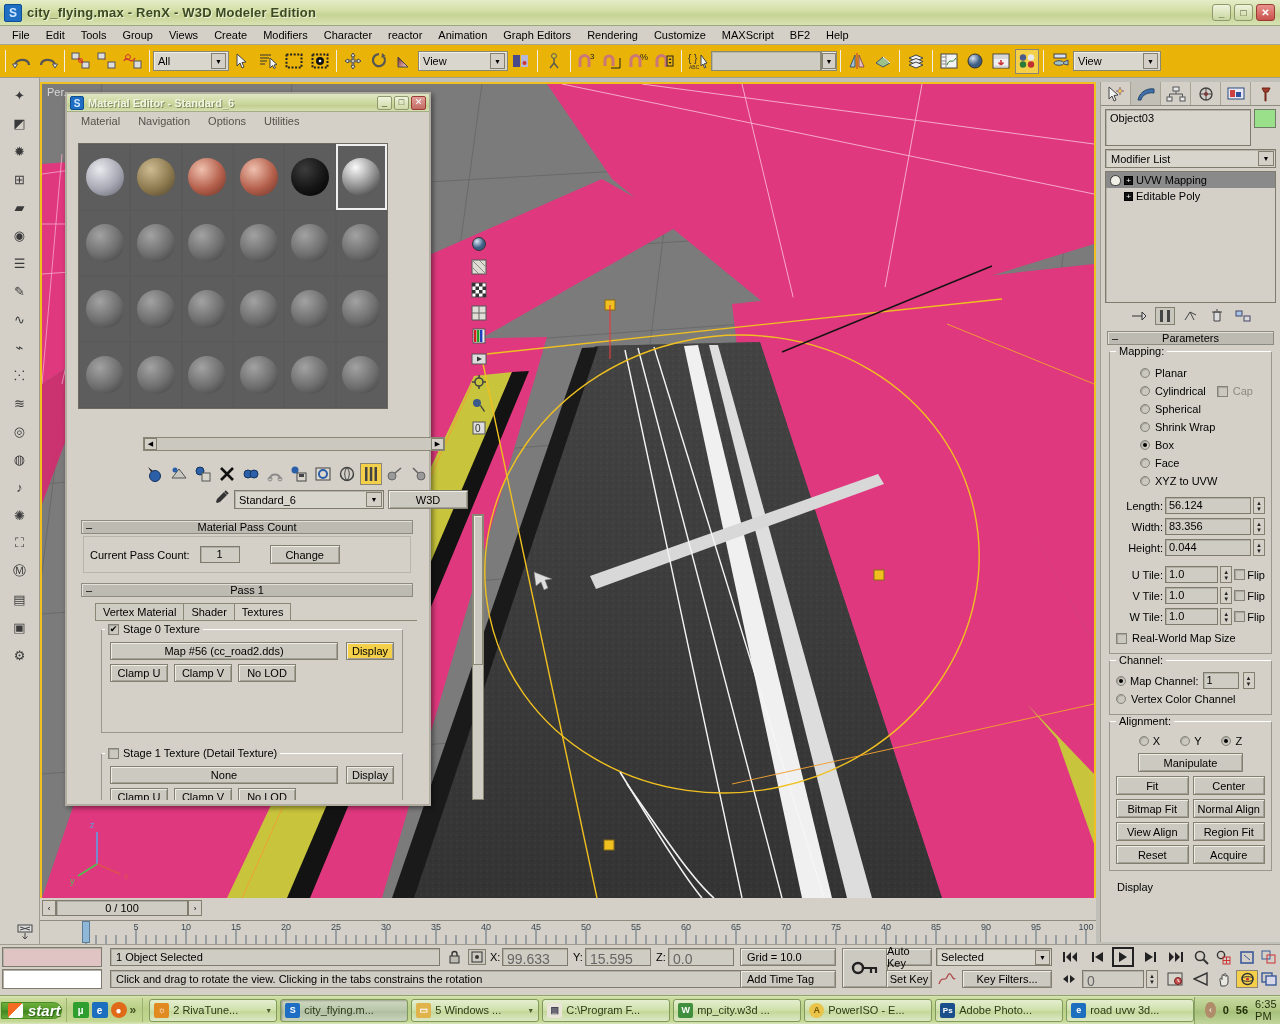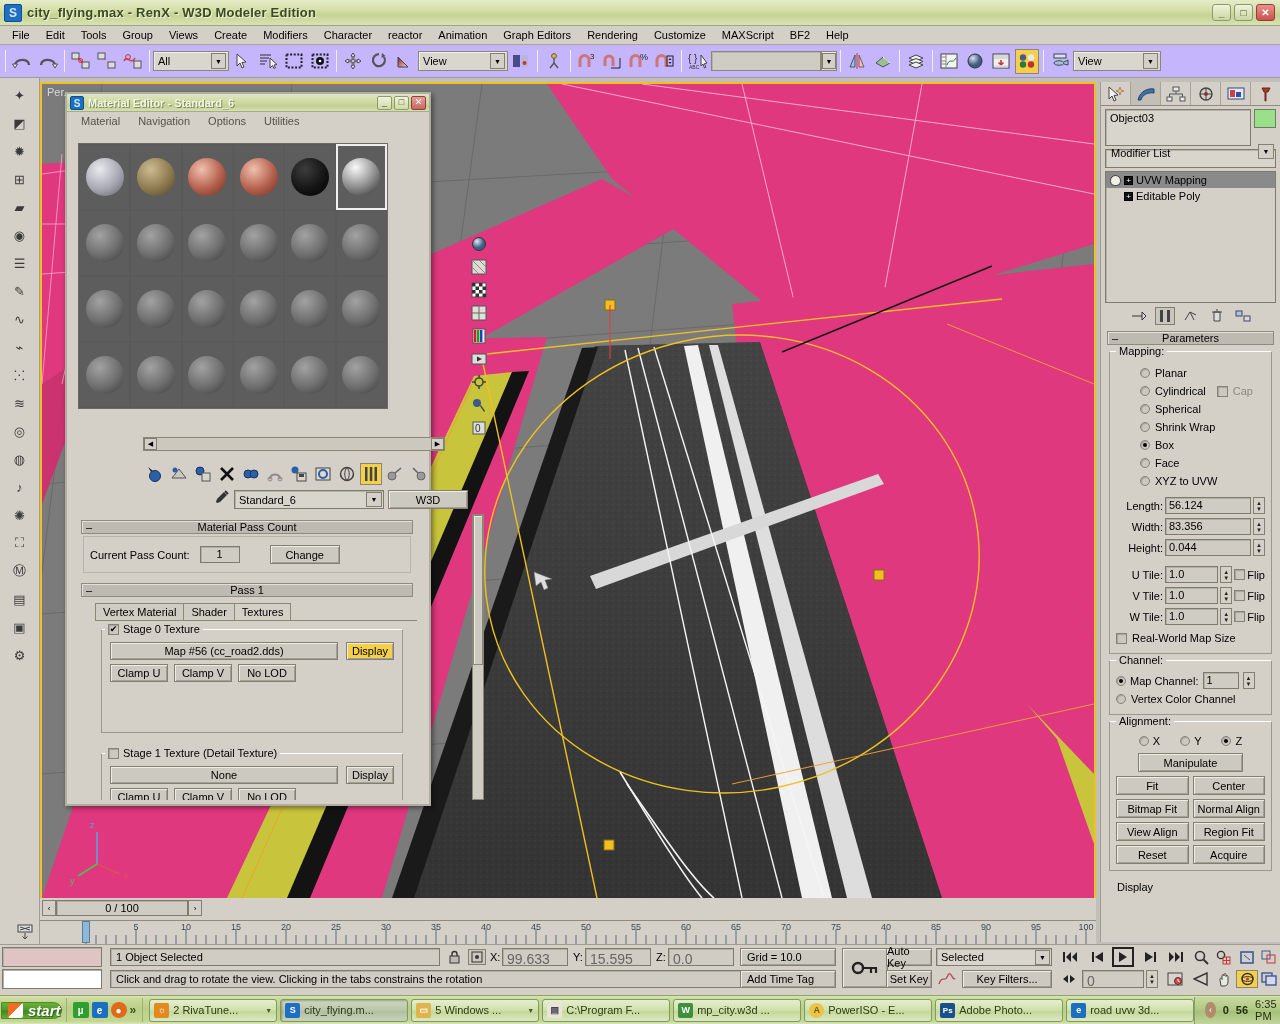--- a/index.html
+++ b/index.html
@@ -42,21 +42,21 @@
   .menubar {
     position:absolute; left:0; top:26px; width:1280px; height:19px;
     background:#d4d0c8; border-bottom:1px solid #a9a595;
     display:flex; align-items:center; padding-left:4px;
   }
   .menubar .mi { padding:2px 8px; font-size:11px; color:#000; }
 
   
   .toolbar {
     position:absolute;left:0;top:45px;width:1280px;height:33px;
-    background:#c4b5fd;border-bottom:1px solid #a09c90;
+    background:#eab308;border-bottom:1px solid #a09c90;
     display:flex;align-items:center;padding:0 2px;
   }
   .tbtn {
     width:24px;height:25px;margin:0 1px;border:1px solid transparent;
     display:flex;align-items:center;justify-content:center;
     font-size:12px;color:#333;position:relative;
   }
   .tbtn.active { background:#f4d04a; border:1px solid #8b8575; }
   .tbsep { width:1px;height:22px;background:#8f8b80;margin:0 3px;
            border-right:1px solid #efefe9; }
@@ -104,21 +104,21 @@
             border-right:1px solid #a9a595; font-size:13px; }
   .cp-row { padding:3px 4px; display:flex; gap:3px; }
   .name-field {
     flex:1;height:37px;border:1px solid #7e7a6c;background:#d8d5cc;
     box-shadow:inset 1px 1px 0 #b5b2aa; padding:2px 4px;font-size:11px;
   }
   .color-swatch { width:22px;height:19px;background:#9ae08a;border:1px solid #6f7d67; }
   .modlist-combo {
     height:19px;border:1px solid #7e7a6c;background:#d8d5cc;
     box-shadow:inset 1px 1px 0 #b5b2aa;
-    display:flex;align-items:flex-end;padding:0 1px 8px 5px;font-size:11px;margin:0 4px;
+    display:flex;align-items:center;padding:0 1px 0 5px;font-size:11px;margin:0 4px;
   }
   .modlist-combo .arrow { margin-left:auto;width:16px;height:15px;background:#d4d0c8;
     border:1px solid #84806f;display:flex;align-items:center;justify-content:center;font-size:7px;}
   .modstack {
     margin:3px 4px 0 4px;height:132px;background:#d4d0c8;
     border:1px solid #7e7a6c; box-shadow:inset 1px 1px 0 #b5b2aa; overflow:hidden;
   }
   .mod-item { height:16px; display:flex; align-items:center; gap:3px; padding-left:4px; font-size:11px; }
   .mod-item.sel { background:#8a8a8a; color:#000; }
   .lightbulb { width:11px;height:11px;border:1px solid #3a3a3a;border-radius:50% 50% 40% 40%;

